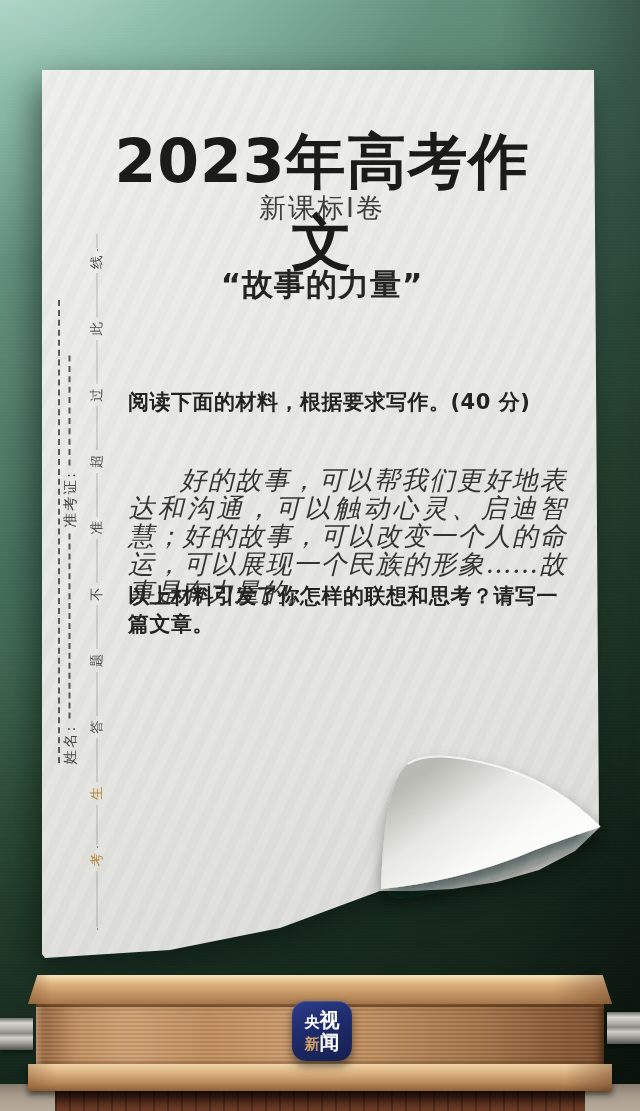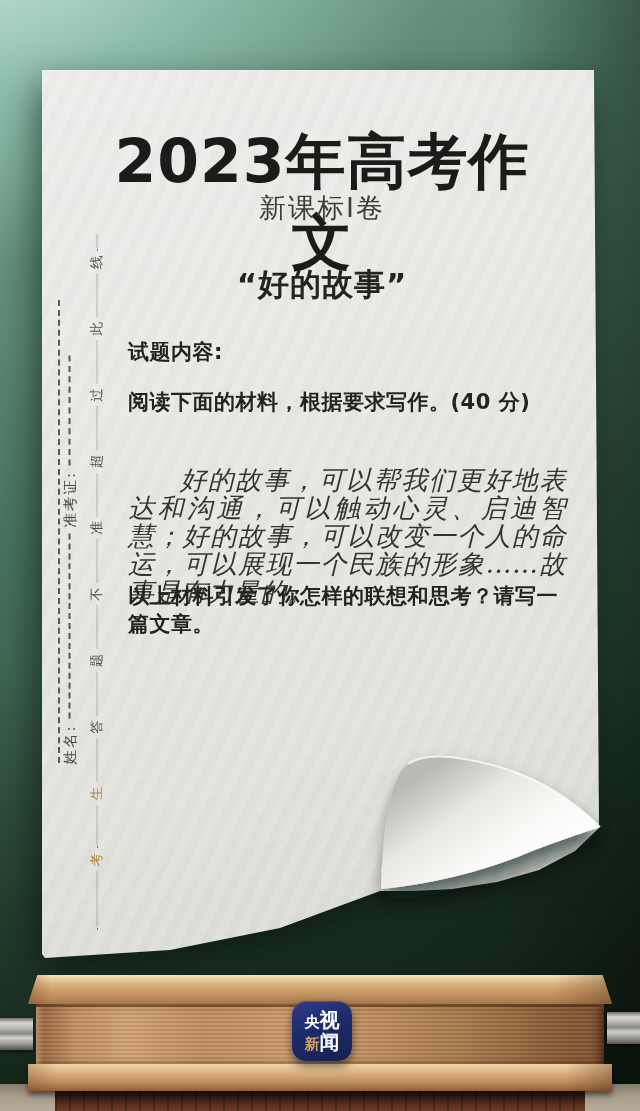--- a/index.html
+++ b/index.html
@@ -118,23 +118,22 @@
 <body>
 
 <div class="board"></div>
 <div class="board-vignette"></div>
 
 <div class="paper-shadow">
   <div class="paper">
 
     <div class="center-line p-title">2023年高考作文</div>
     <div class="center-line p-subtitle">新课标I卷</div>
-    <div class="center-line p-topic">“好的故事”</div>
-
-    <div class="block b-bold sec">试题内容:</div>
+    <div class="center-line p-topic">“故事的力量”</div>
+
     <div class="block b-bold instr">阅读下面的材料，根据要求写作。(40 分)</div>
     <div class="block material">好的故事，可以帮我们更好地表达和沟通，可以触动心灵、启迪智慧；好的故事，可以改变一个人的命运，可以展现一个民族的形象……故事是有力量的。</div>
     <div class="block b-bold question">以上材料引发了你怎样的联想和思考？请写一篇文章。</div>
 
     <div class="write-line"></div>
 
     <div class="rot label-line">
       <span class="lab">姓名:</span>
       <span class="dash d1"></span>
       <span class="lab">准考证:</span>

